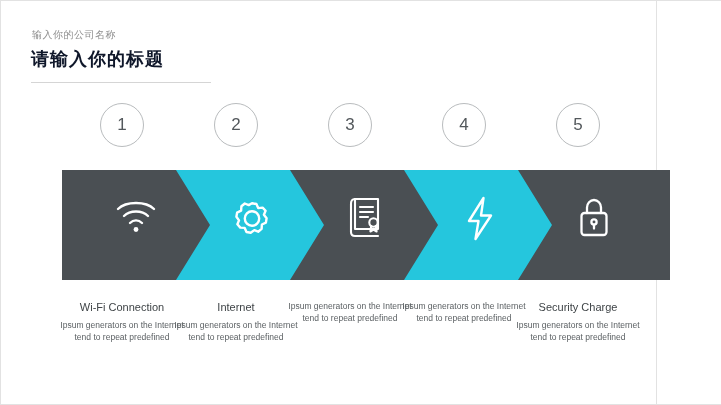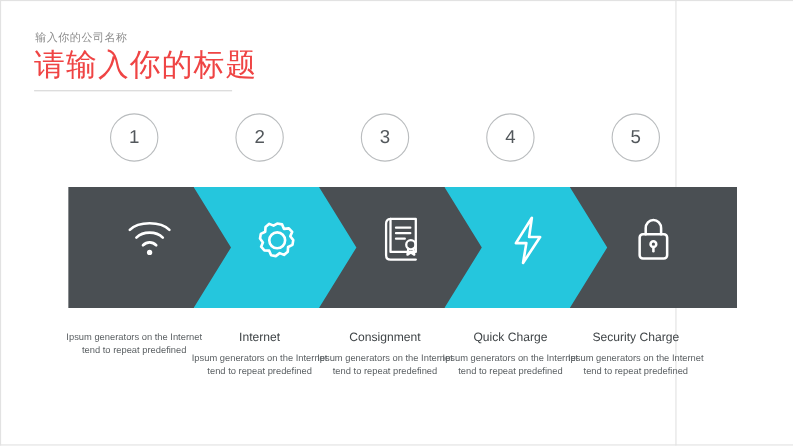--- a/index.html
+++ b/index.html
@@ -13,20 +13,21 @@
     overflow: hidden;
     font-family: "Liberation Sans", sans-serif;
     position: relative;
   }
   .slide {
     position: absolute;
     left: 0; top: 0;
     width: 615px;
     height: 405px;
     background: #ffffff;
+    padding-left: 42px;
   }
   
   .edge-top, .edge-bottom, .edge-left, .edge-right {
     position: absolute;
     background: #e2e2e2;
   }
   .edge-top { left:0; top:0; width:721px; height:1px; }
   .edge-bottom { left:0; bottom:0; width:721px; height:1px; }
   .edge-left { left:0; top:0; width:1px; height:405px; }
   .edge-right { right:0; top:0; width:1px; height:405px; }
@@ -38,23 +39,23 @@
     width: 400px;
   }
   .company-name {
     font-size: 10px;
     color: #8d8d8d;
     letter-spacing: 0.5px;
     line-height: 14px;
     margin: 0 0 3px 2px;
   }
   .title {
-    font-size: 28px;
-    color: #ef4444;
-    font-weight: normal;
+    font-size: 18px;
+    color: #0f172a;
+    font-weight: bold;
     line-height: 28px;
     margin: 0 0 0 1px;
     letter-spacing: 1px;
   }
   .title-rule {
     position: absolute;
     left: 1px;
     top: 54px;
     width: 180px;
     height: 1px;
@@ -231,32 +232,31 @@
           <circle cx="18" cy="26" r="2.6"></circle>
           <path d="M18 28.6 V32.5"></path>
         </svg>
       </div>
     </div>
 
   </div>
 
   <div class="captions">
     <div class="caption" style="left:52px;">
+      <p class="cap-title">Wi-Fi Connection</p>
       <p class="cap-body">Ipsum generators on the Internet tend to repeat predefined</p>
     </div>
     <div class="caption" style="left:166px;">
       <p class="cap-title">Internet</p>
       <p class="cap-body">Ipsum generators on the Internet tend to repeat predefined</p>
     </div>
     <div class="caption" style="left:280px;">
-      <p class="cap-title">Consignment</p>
       <p class="cap-body">Ipsum generators on the Internet tend to repeat predefined</p>
     </div>
     <div class="caption" style="left:394px;">
-      <p class="cap-title">Quick Charge</p>
       <p class="cap-body">Ipsum generators on the Internet tend to repeat predefined</p>
     </div>
     <div class="caption" style="left:508px;">
       <p class="cap-title">Security Charge</p>
       <p class="cap-body">Ipsum generators on the Internet tend to repeat predefined</p>
     </div>
   </div>
 
 </div>
 

